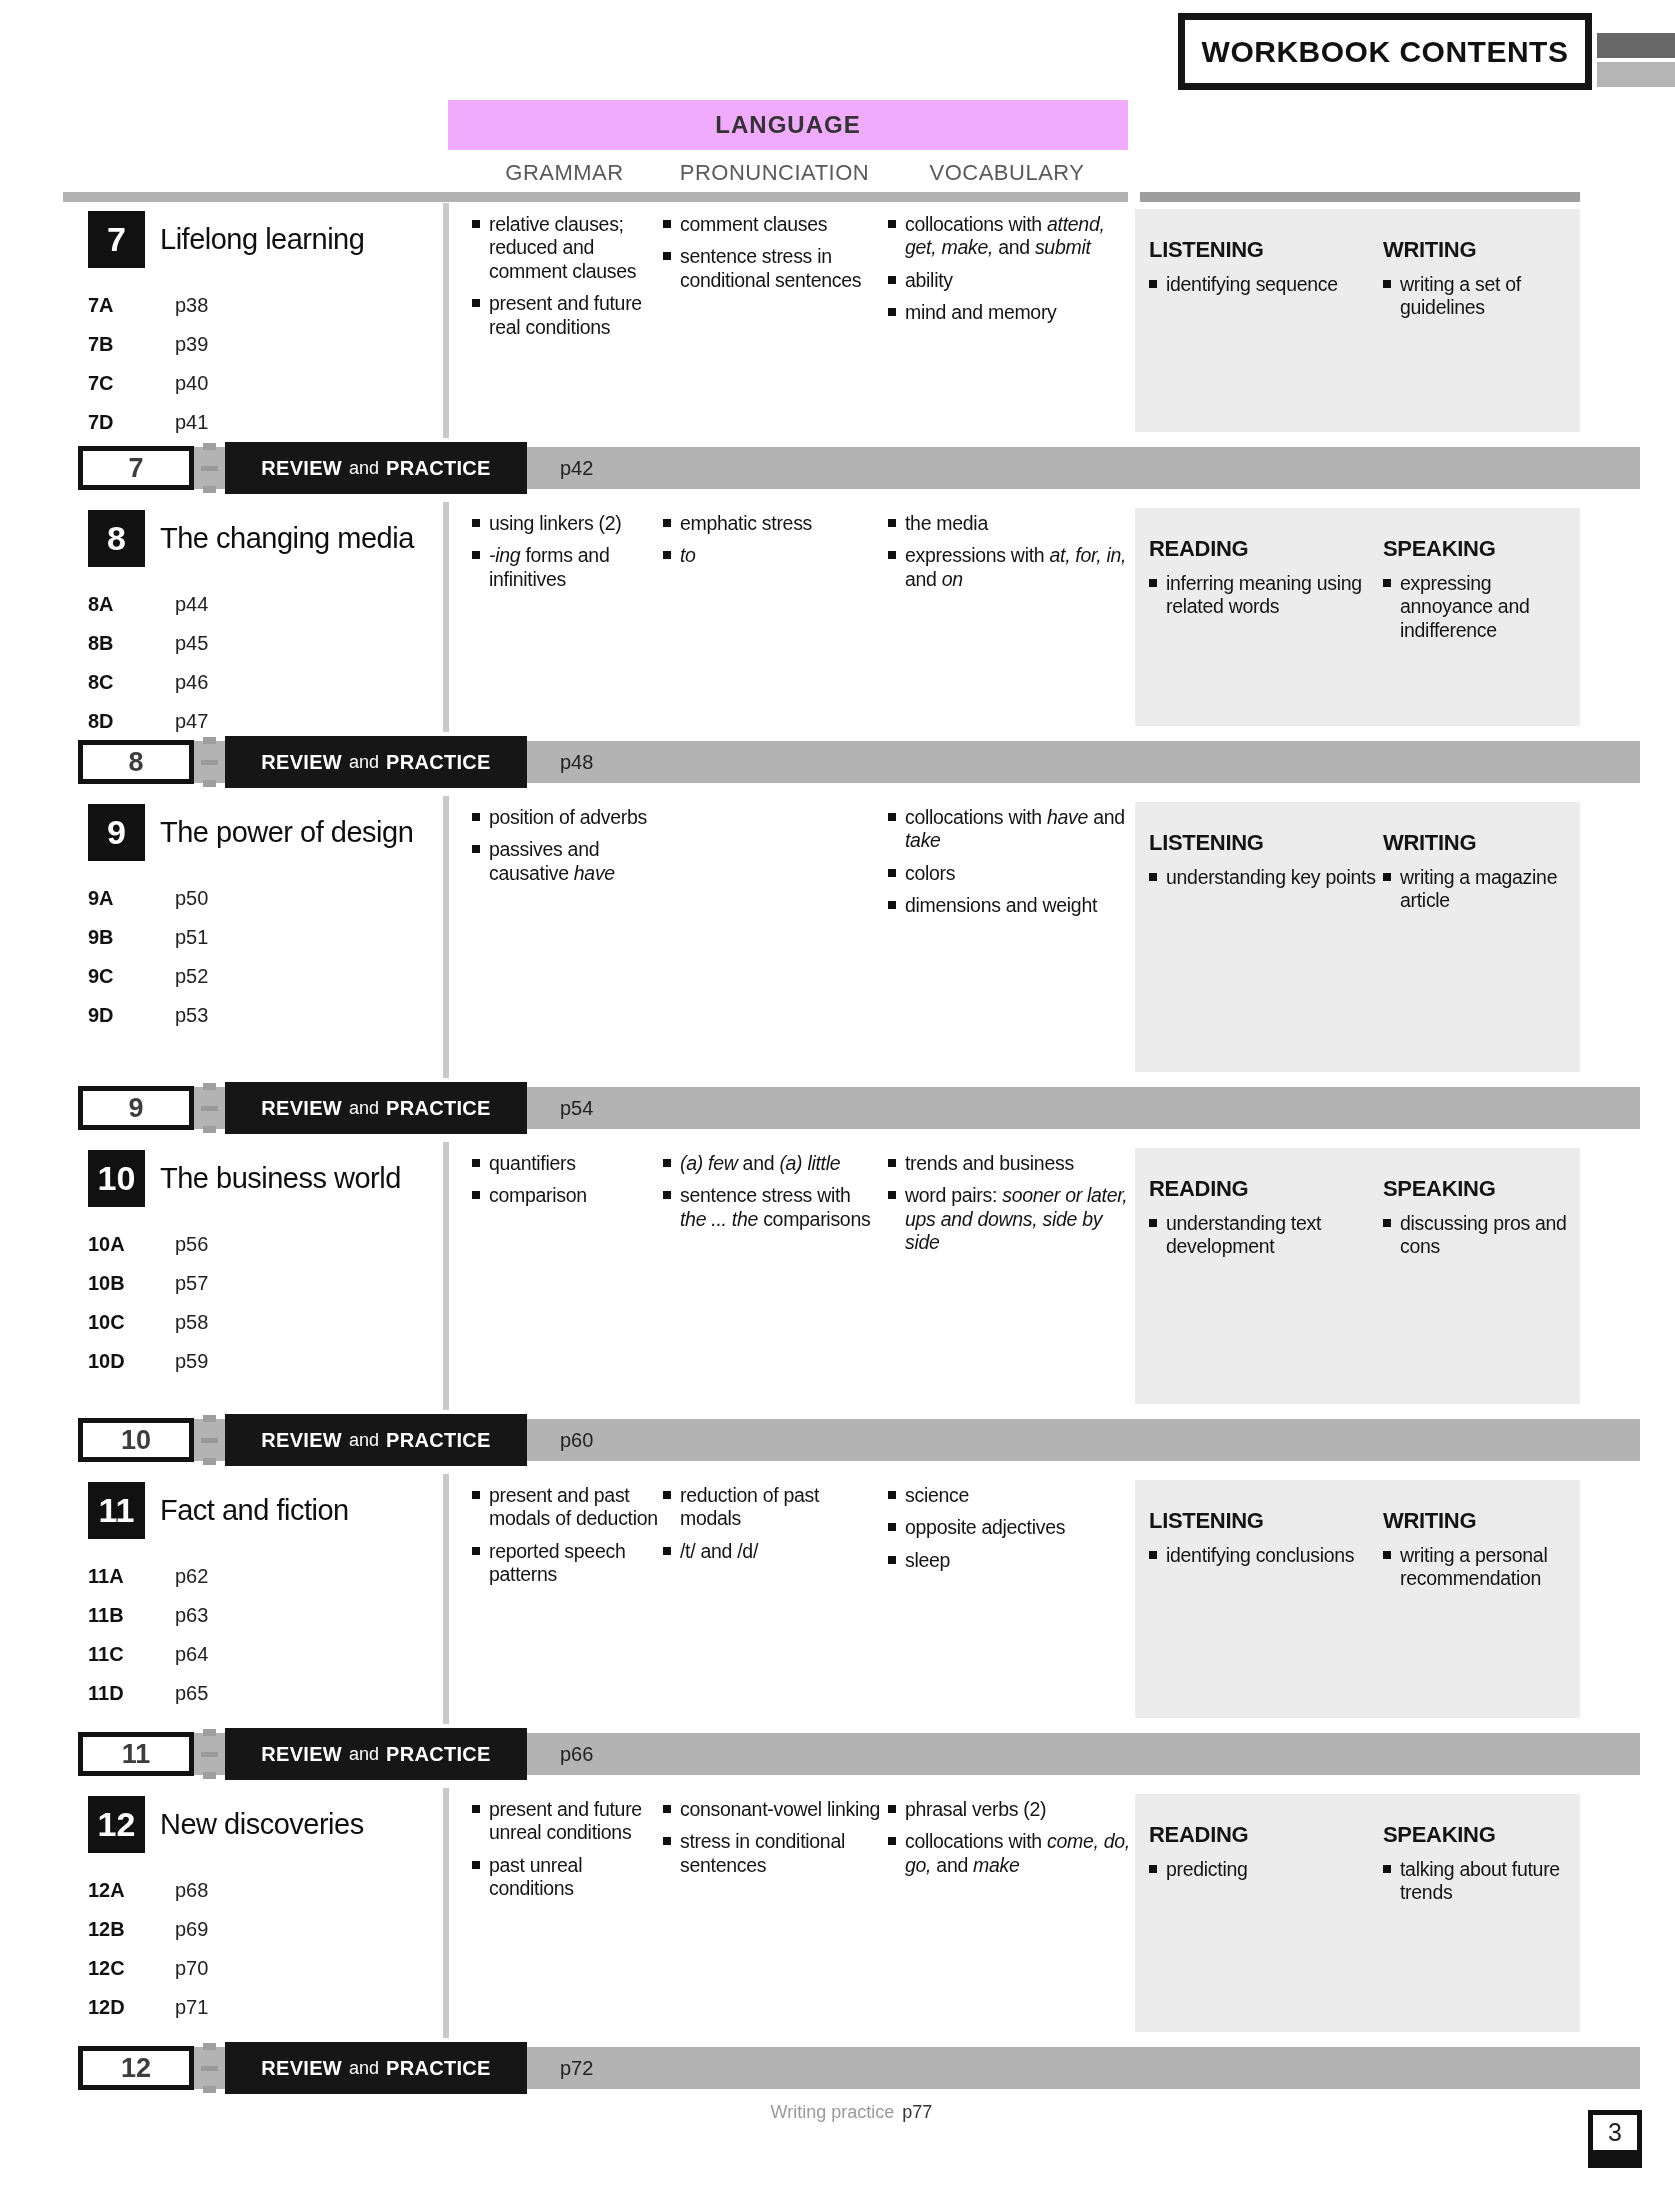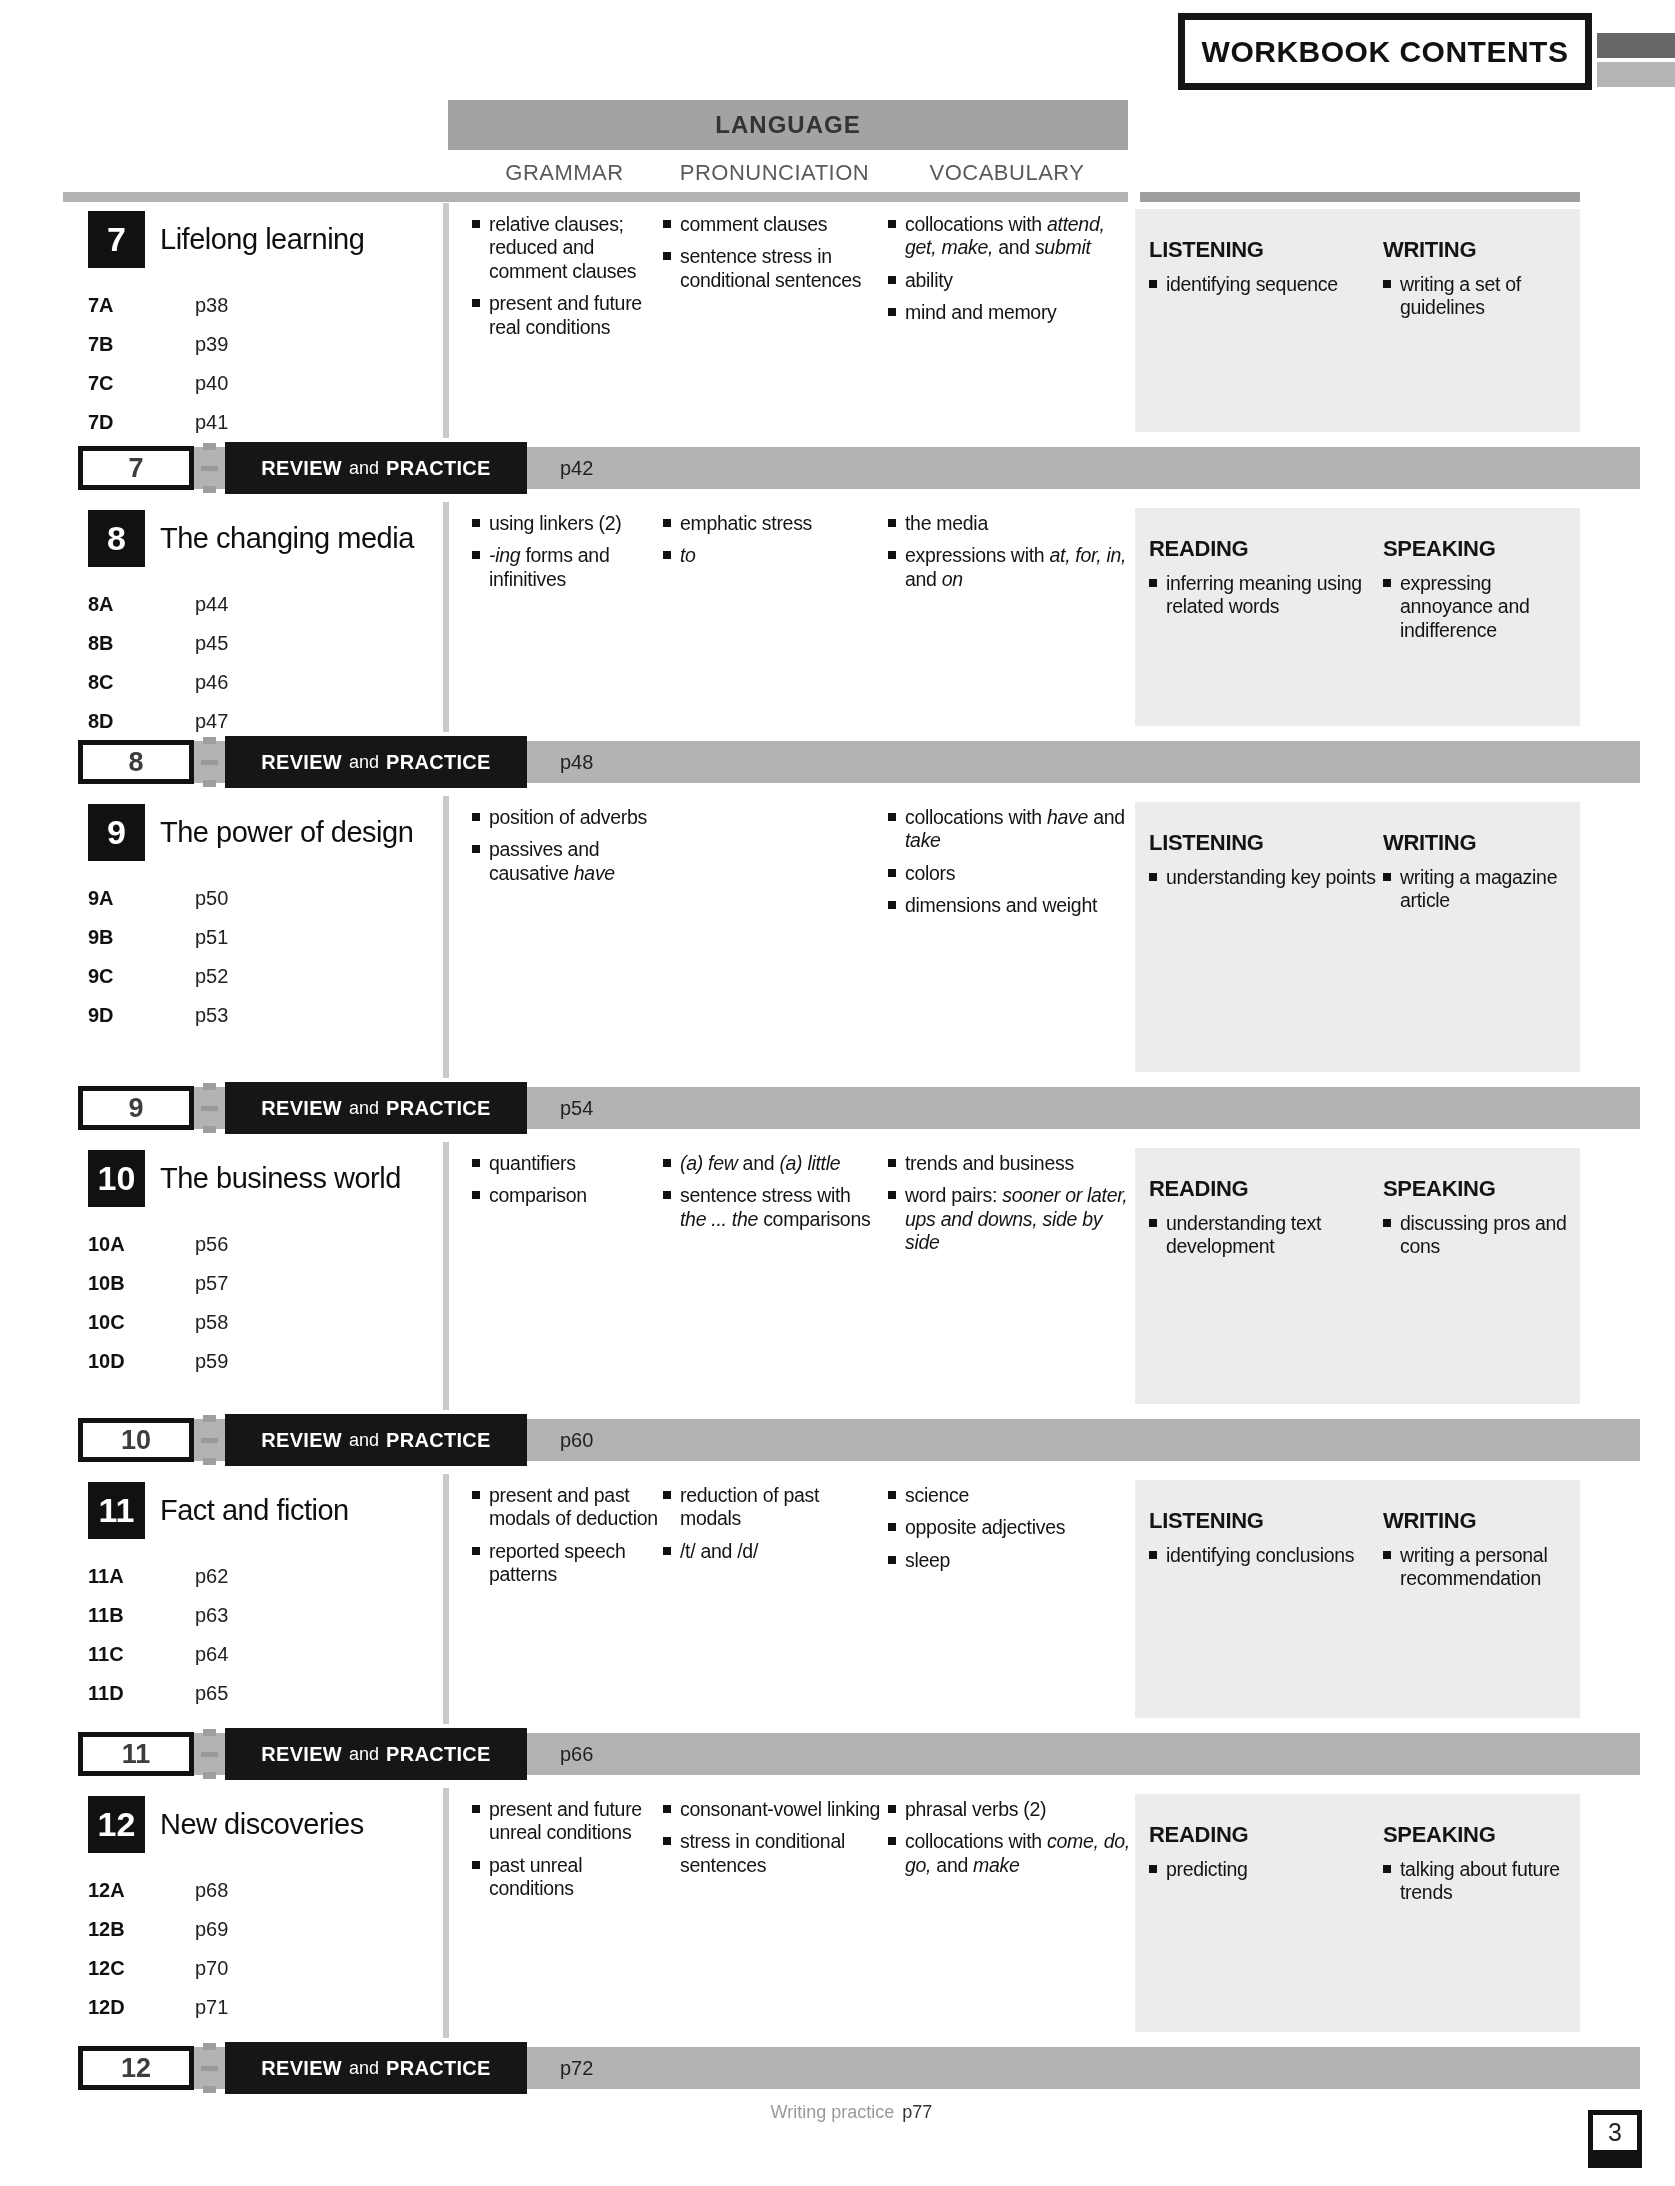--- a/index.html
+++ b/index.html
@@ -8,21 +8,21 @@
 
   
   .tab{position:absolute;right:0;width:78px;height:25px;}
   .tab-dark{top:33px;background:#676767;}
   .tab-light{top:62px;background:#b5b5b5;}
   .title-box{position:absolute;left:1178px;top:13px;width:414px;height:77px;box-sizing:border-box;
              border:7px solid #151515;background:#fff;display:flex;align-items:center;justify-content:center;
              font-size:30px;font-weight:700;letter-spacing:0.5px;color:#111;}
 
   
-  .language-bar{position:absolute;left:448px;top:100px;width:680px;height:50px;background:#a3a3a3;
+  .language-bar{position:absolute;left:448px;top:100px;width:680px;height:50px;background:#f0abfc;
                 display:flex;align-items:center;justify-content:center;font-size:24px;font-weight:700;
                 letter-spacing:1px;color:#333;}
   .skills-bar{position:absolute;left:1140px;top:100px;width:440px;height:50px;background:#dcdcdc;
               display:flex;align-items:center;justify-content:center;font-size:24px;font-weight:700;
               letter-spacing:1px;color:#101010;}
   .col-label{position:absolute;top:158px;height:30px;display:flex;align-items:center;justify-content:center;
              font-size:22px;color:#5a5a5a;letter-spacing:0.5px;}
   .grammar-label{left:462px;width:205px;}
   .pron-label{left:662px;width:225px;}
   .vocab-label{left:882px;width:250px;}
@@ -32,21 +32,21 @@
 
   
   #units{position:absolute;left:0;top:203px;width:1675px;}
   .unit{position:relative;}
   .unit-left{position:absolute;left:88px;top:8px;width:350px;}
   .unit-head{display:flex;align-items:center;gap:15px;}
   .unit-number{width:57px;height:57px;background:#111;color:#fff;display:flex;align-items:center;
                justify-content:center;font-size:34px;font-weight:700;flex:0 0 57px;}
   .unit-title{margin:0;font-size:29px;font-weight:400;letter-spacing:-0.5px;color:#0f0f0f;line-height:1.22;}
   .lessons{list-style:none;margin:18px 0 0 0;padding:0;}
-  .lesson{display:flex;height:39px;align-items:center;gap:20px;}
+  .lesson{display:flex;height:39px;align-items:center;}
   .code{width:67px;font-weight:700;font-size:20px;color:#111;}
   .pg{font-size:20px;color:#222;margin-left:20px;}
   .divider{position:absolute;left:443px;top:0;bottom:0;width:6px;background:#c9c9c9;}
 
   .blist{list-style:none;margin:0;padding:0;}
   .blist li{position:relative;padding-left:17px;margin-bottom:9px;font-size:19.5px;line-height:1.2;
             letter-spacing:-0.3px;color:#141414;}
   .blist li::before{content:"";position:absolute;left:0;top:7px;width:8px;height:8px;background:#111;}
   .col-grammar{position:absolute;left:472px;top:10px;width:192px;}
   .col-pron{position:absolute;left:663px;top:10px;width:218px;}

